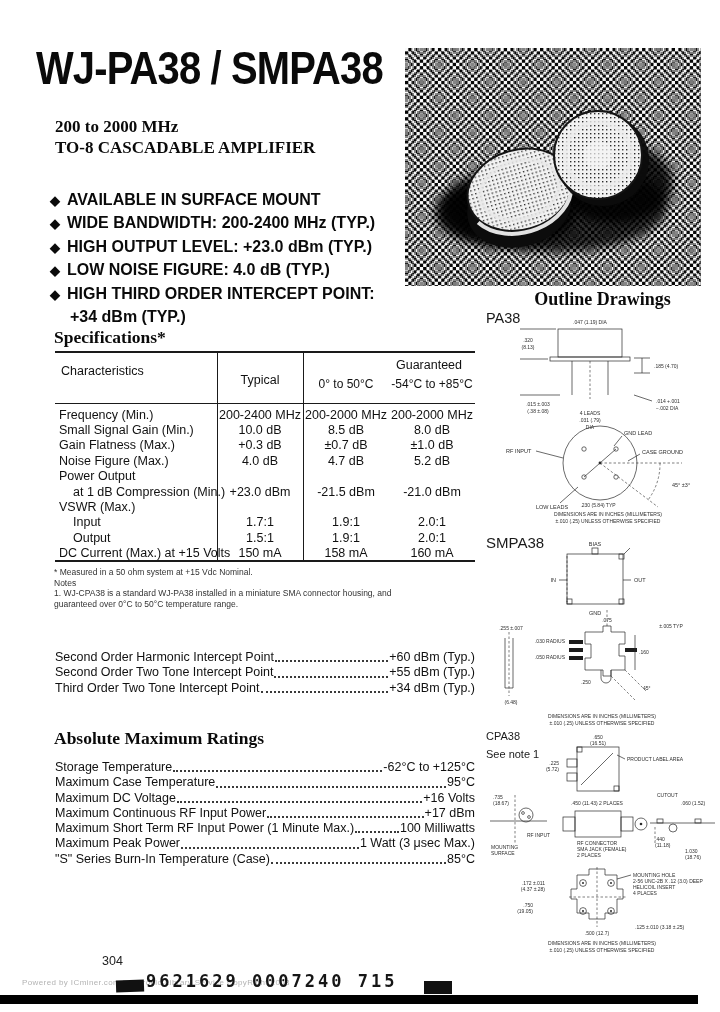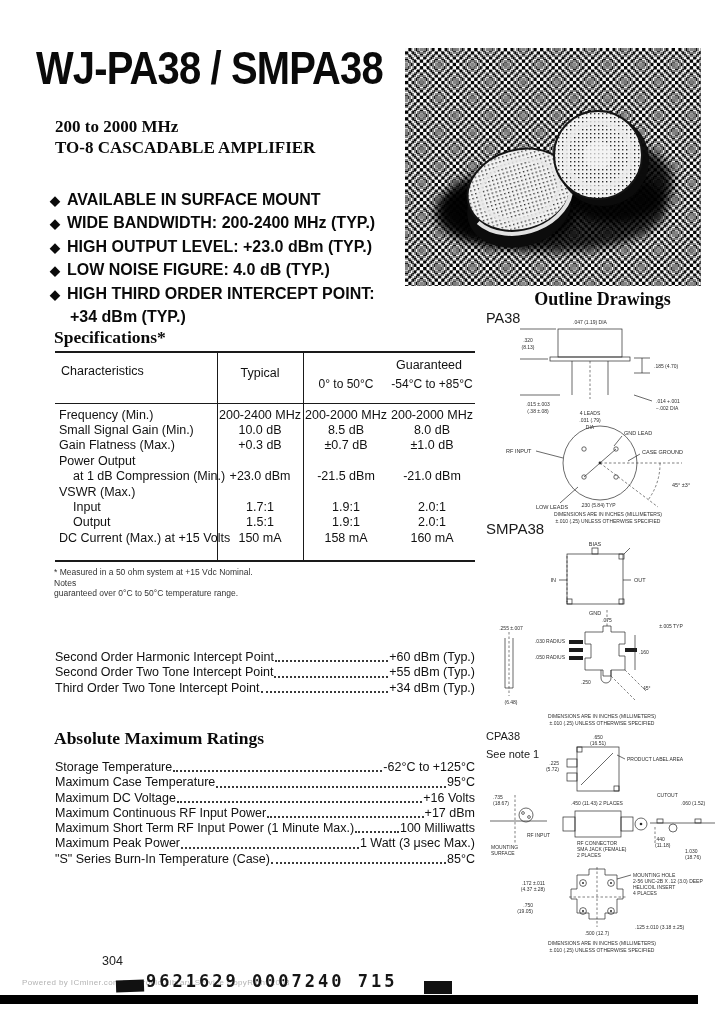--- a/index.html
+++ b/index.html
@@ -141,21 +141,21 @@
   <div class="abs sec-head" style="left:54px;top:327px;">Specifications*</div>
 
   <div class="abs spec-table">
     <div class="rule" style="left:0;top:0;width:420px;height:1.6px;"></div>
     <div class="rule" style="left:0;top:52px;width:420px;height:1.2px;"></div>
     <div class="rule" style="left:0;top:209px;width:420px;height:1.6px;"></div>
     <div class="rule" style="left:162px;top:0;width:1.2px;height:210px;"></div>
     <div class="rule" style="left:248px;top:0;width:1.2px;height:210px;"></div>
 
     <div class="spec-hdr" style="left:6px;top:13px;">Characteristics</div>
-    <div class="spec-hdr" style="left:162px;top:15px;width:86px;text-align:center;">Typical</div>
+    <div class="spec-hdr" style="left:162px;top:22px;width:86px;text-align:center;">Typical</div>
     <div class="spec-hdr" style="left:248px;top:7px;width:172px;text-align:center;padding-left:40px;">Guaranteed</div>
     <div class="spec-hdr" style="left:248px;top:26px;width:86px;text-align:center;font-size:12px;">0° to 50°C</div>
     <div class="spec-hdr" style="left:334px;top:26px;width:86px;text-align:center;font-size:12px;">-54°C to +85°C</div>
 
     <div class="spec-rows">
       <div class="srow">
           <div class="sc lbl">Frequency (Min.)</div>
           <div class="sc val">200-2400 MHz</div>
           <div class="sc val">200-2000 MHz</div>
           <div class="sc val">200-2000 MHz</div>
@@ -164,20 +164,26 @@
           <div class="sc lbl">Small Signal Gain (Min.)</div>
           <div class="sc val">10.0 dB</div>
           <div class="sc val">8.5 dB</div>
           <div class="sc val">8.0 dB</div>
         </div>
       <div class="srow">
           <div class="sc lbl">Gain Flatness (Max.)</div>
           <div class="sc val">+0.3 dB</div>
           <div class="sc val">±0.7 dB</div>
           <div class="sc val">±1.0 dB</div>
+        </div>
+      <div class="srow">
+          <div class="sc lbl">Noise Figure (Max.)</div>
+          <div class="sc val">4.0 dB</div>
+          <div class="sc val">4.7 dB</div>
+          <div class="sc val">5.2 dB</div>
         </div>
       <div class="srow">
           <div class="sc lbl">Power Output</div>
           <div class="sc val"></div>
           <div class="sc val"></div>
           <div class="sc val"></div>
         </div>
       <div class="srow ind">
           <div class="sc lbl">at 1 dB Compression (Min.)</div>
           <div class="sc val">+23.0 dBm</div>
@@ -207,20 +213,21 @@
           <div class="sc val">150 mA</div>
           <div class="sc val">158 mA</div>
           <div class="sc val">160 mA</div>
         </div>
     </div>
   </div>
 
   <div class="abs footnotes">
     <div>* Measured in a 50 ohm system at +15 Vdc Nominal.</div>
     <div>Notes</div>
+    <div>1. WJ-CPA38 is a standard WJ-PA38 installed in a miniature SMA connector housing, and</div>
     <div>guaranteed over 0°C to 50°C temperature range.</div>
   </div>
 
   <div class="abs leader-list" style="left:55px;top:650px;width:420px;">
     <div class="ld-row">
         <span>Second Order Harmonic Intercept Point</span>
         <span class="ld"></span>
         <span>+60 dBm (Typ.)</span>
       </div>
     <div class="ld-row">
@@ -320,21 +327,21 @@
       <text class="t55" x="124" y="120">GND LEAD</text>
       <text class="t55" x="142" y="139">CASE GROUND</text>
       <text class="t55" x="36" y="194">LOW LEADS</text>
       <text class="t5" x="98" y="192" text-anchor="middle">.230 (5.84) TYP</text>
       <text class="t55" x="172" y="172">45° ±3°</text>
       <text class="t5" x="108" y="201" text-anchor="middle">DIMENSIONS ARE IN INCHES (MILLIMETERS)</text>
       <text class="t5" x="108" y="208" text-anchor="middle">±.010 (.25) UNLESS OTHERWISE SPECIFIED</text>
     </g>
   </svg>
 
-  <div class="abs drv-label" style="left:486px;top:520px;font-size:15px;">SMPA38</div>
+  <div class="abs drv-label" style="left:486px;top:534px;font-size:15px;">SMPA38</div>
   <svg class="abs" style="left:485px;top:540px;" width="235" height="192" viewBox="0 0 235 192">
     <g>
       <rect class="ln" x="82" y="14" width="56" height="50"></rect>
       <line class="lnd" x1="82" y1="16" x2="82" y2="62"></line>
       <rect class="ln" x="134" y="14" width="5" height="5"></rect>
       <rect class="ln" x="82" y="59" width="5" height="5"></rect>
       <rect class="ln" x="134" y="59" width="5" height="5"></rect>
       <rect class="ln" x="107" y="8" width="6" height="6"></rect>
       <line class="ln" x1="139" y1="14" x2="145" y2="8"></line>
       <line class="ln" x1="74" y1="40" x2="82" y2="40"></line>

